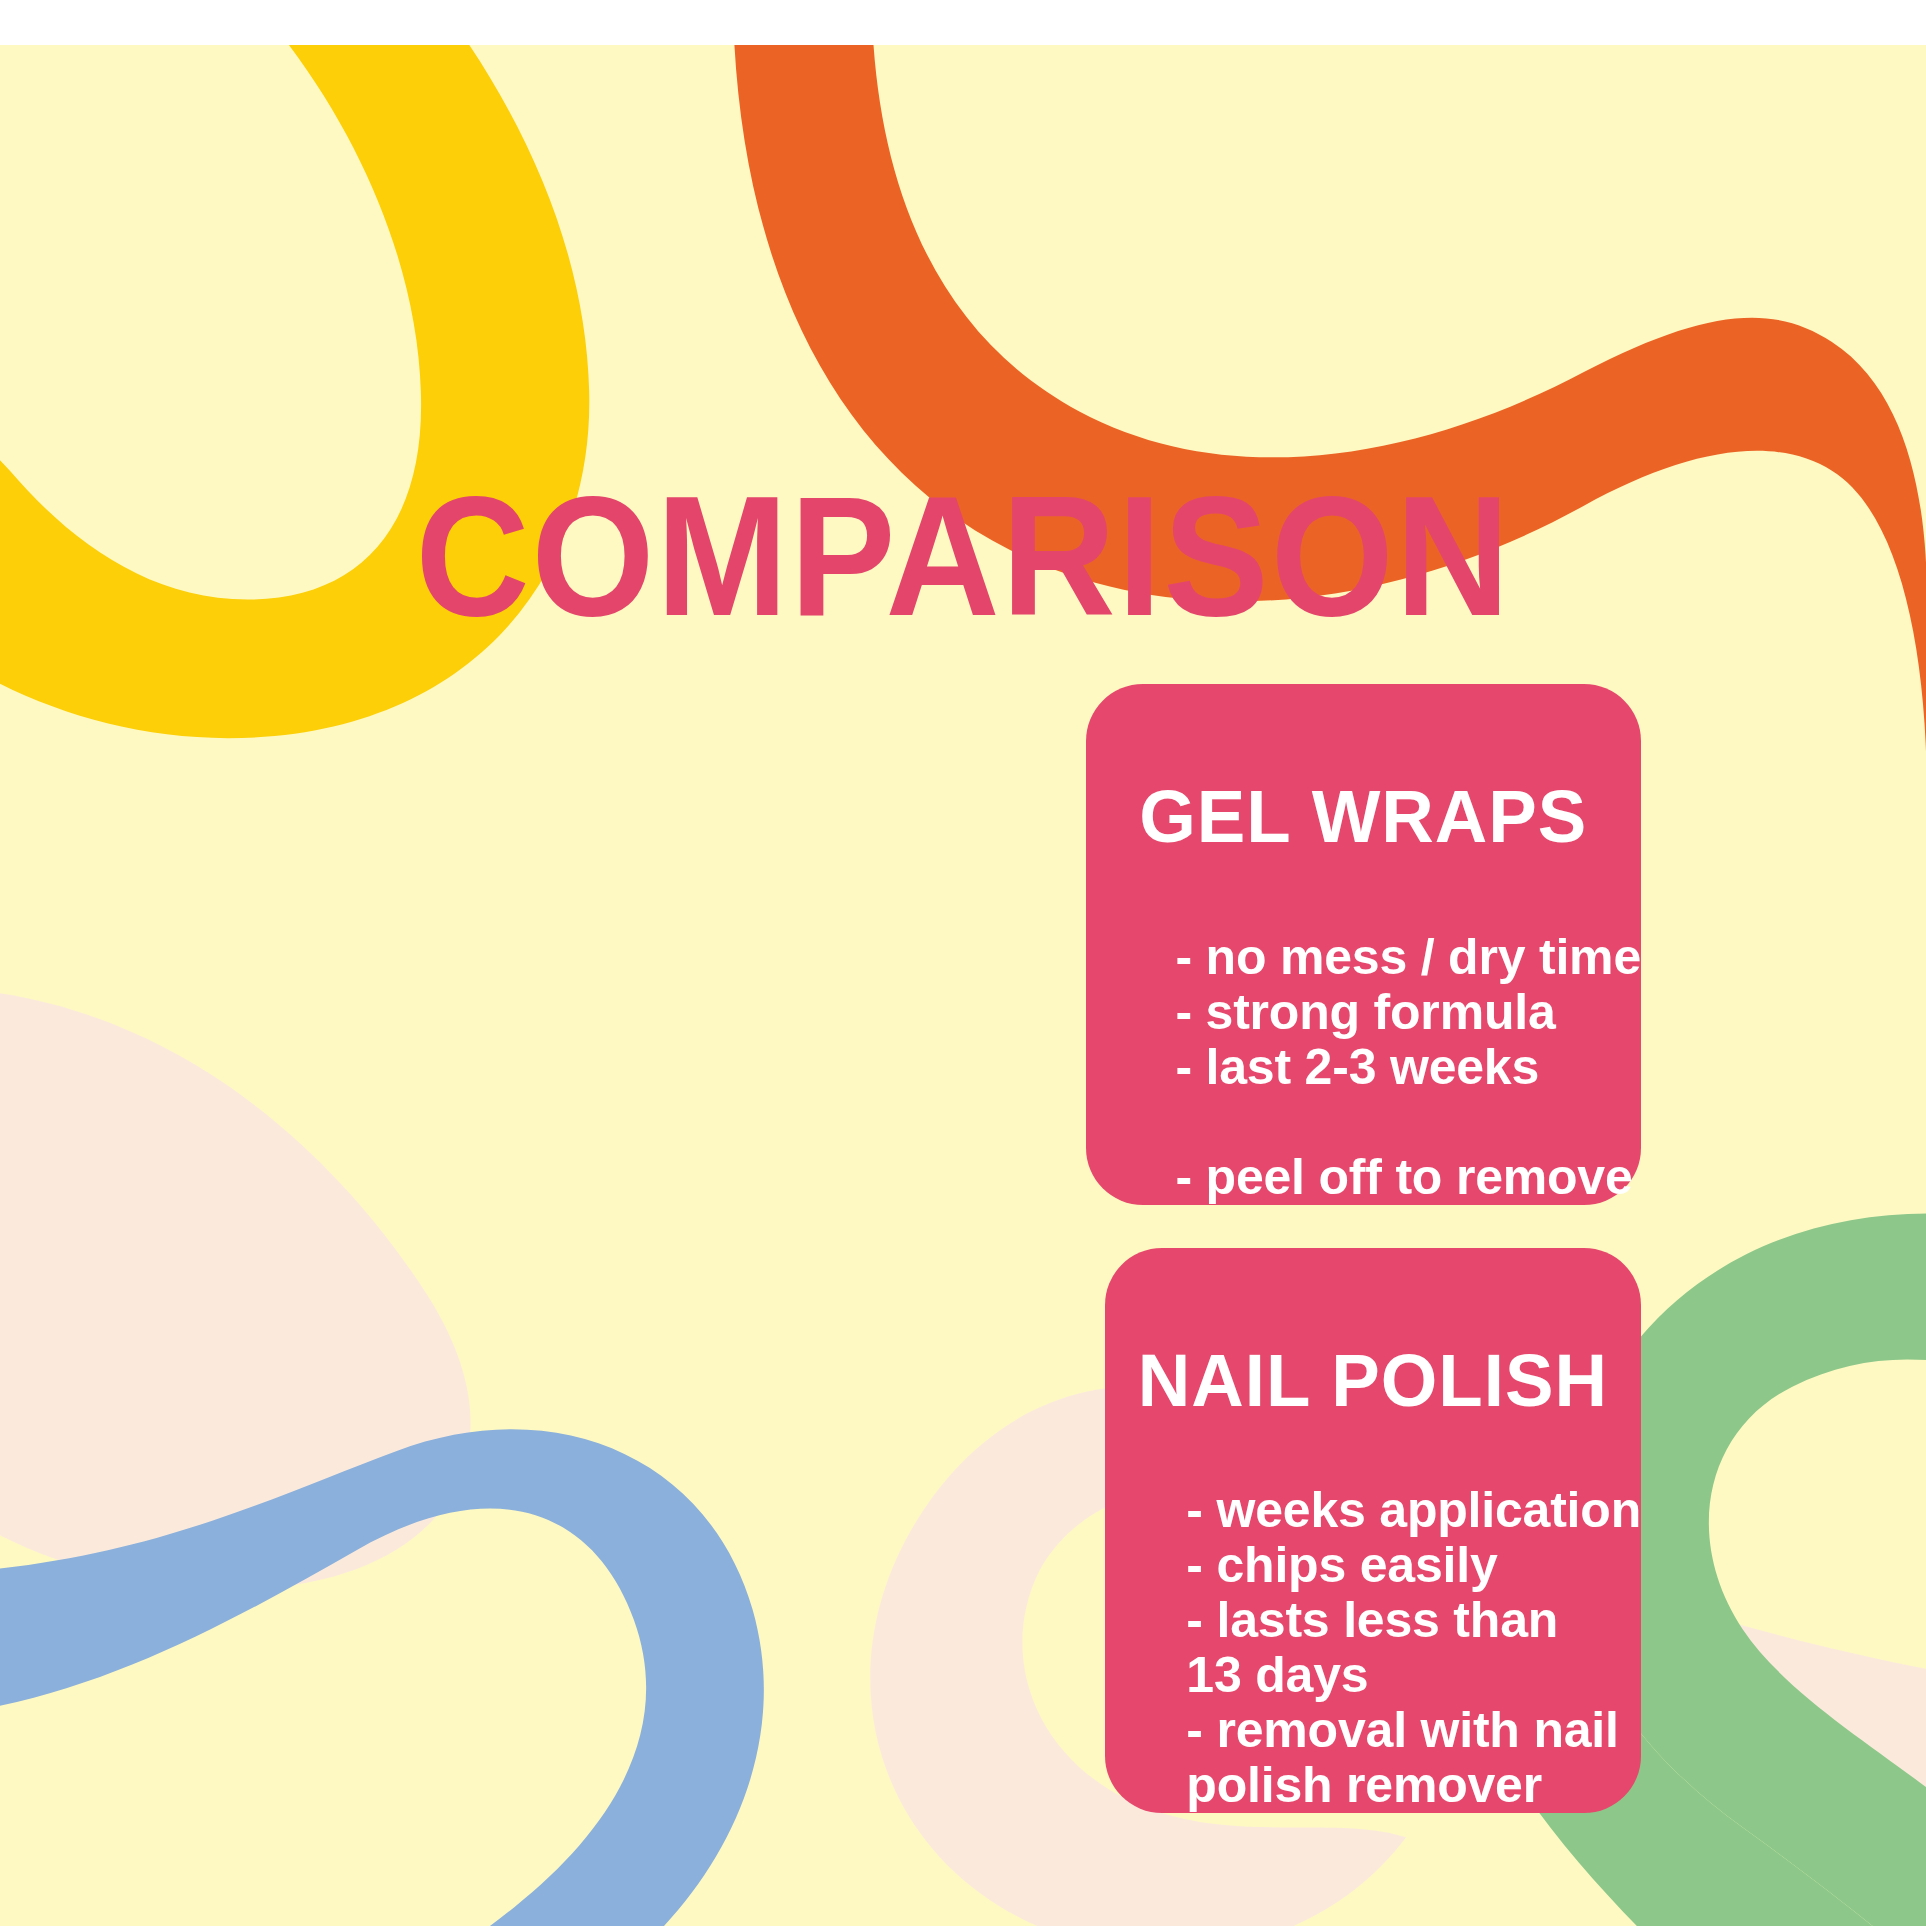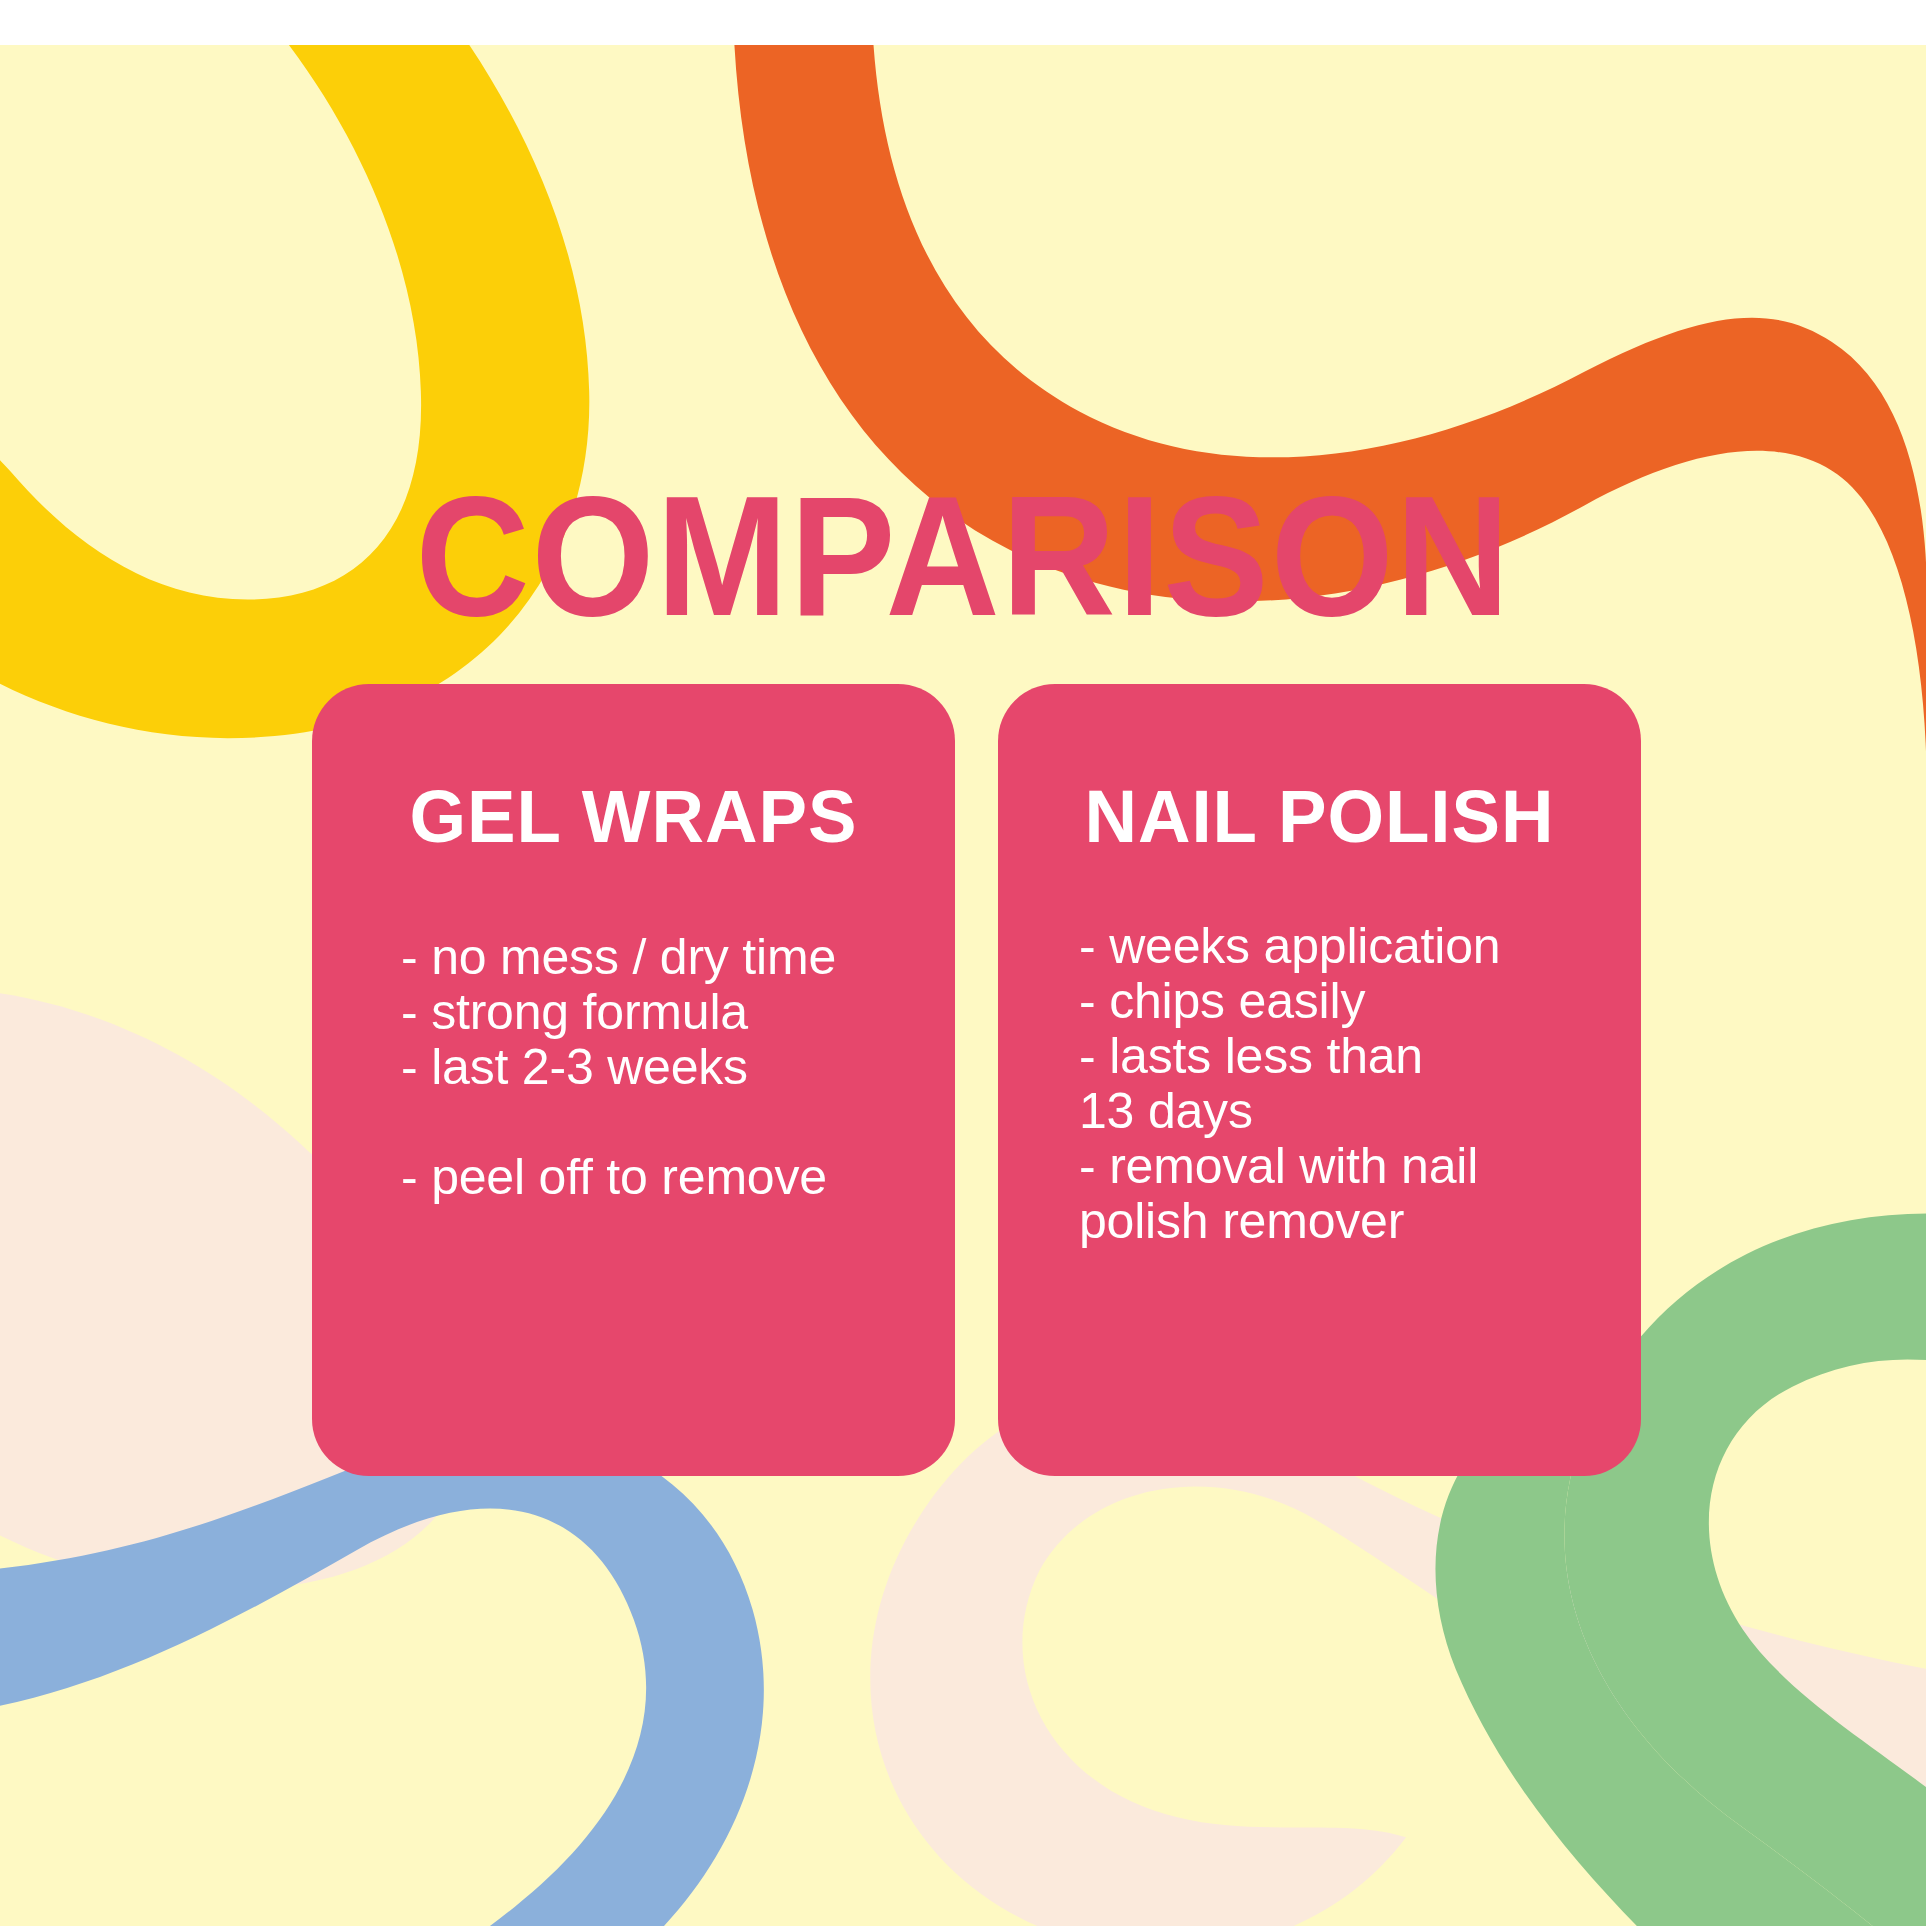--- a/index.html
+++ b/index.html
@@ -52,21 +52,23 @@
   }
 
   
   #cards {
     position: absolute;
     left: 312px;
     top: 639px;
     width: 1329px;
     height: 792px;
     display: flex;
+    flex-direction: column;
     gap: 43px;
+    align-items: flex-end;
   }
 
   .card {
     flex: 1 1 0;
     background: #E6476C;
     border-radius: 57px;
     padding: 95px 0 0 0;
     box-sizing: border-box;
     position: relative;
   }
@@ -82,21 +84,21 @@
     transform: scaleX(0.97);
     white-space: nowrap;
   }
 
   .card-list {
     list-style: none;
     margin: 0;
     padding: 0;
     color: #FFFFFF;
     font-family: "Liberation Sans", sans-serif;
-    font-weight: normal;
+    font-weight: bold;
     font-size: 50px;
     line-height: 55px;
     letter-spacing: -0.2px;
   }
 
   .card-list li {
     white-space: pre-line;
   }
 
   .card-list li.spacer-before {

